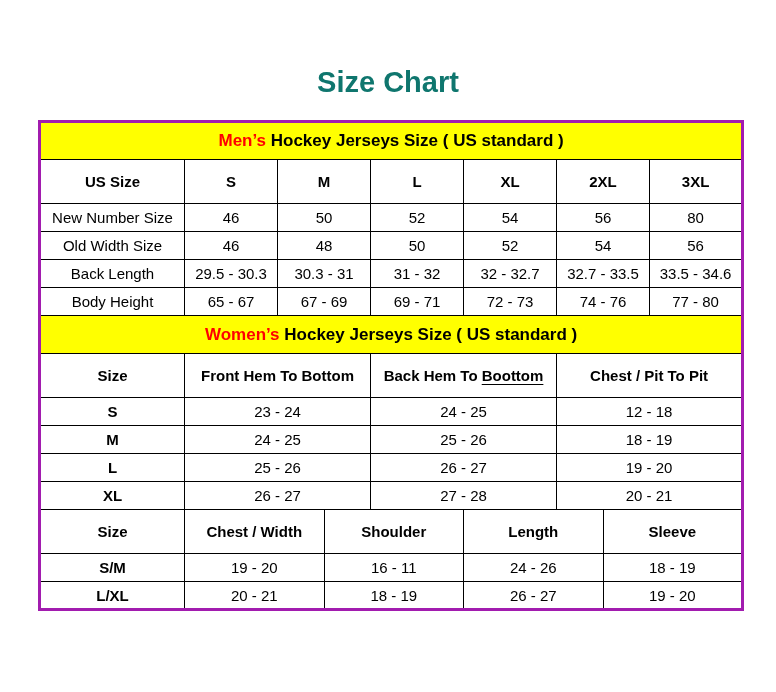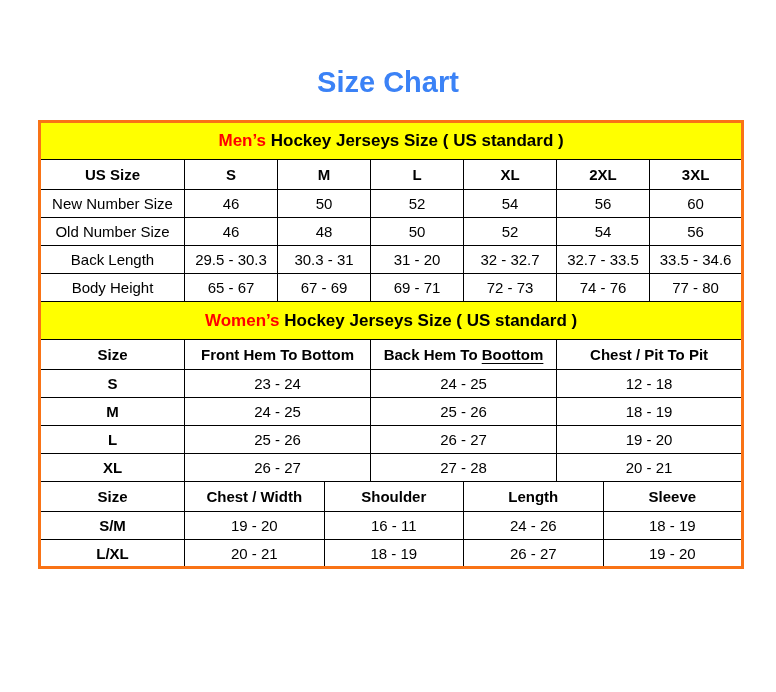--- a/index.html
+++ b/index.html
@@ -13,49 +13,49 @@
     overflow: hidden;
   }
   .title {
     position: absolute;
     top: 66px;
     left: 0;
     width: 100%;
     text-align: center;
     font-size: 29px;
     font-weight: 700;
-    color: #3b82f6;
+    color: #0f766e;
     letter-spacing: 0px;
   }
   table.size-chart {
     position: absolute;
     left: 38px;
     top: 120px;
     width: 703px;
     border-collapse: collapse;
     table-layout: fixed;
-    border: 3px solid #f97316;
+    border: 3px solid #a21caf;
   }
   table.size-chart td {
     border: 1.5px solid #000000;
     text-align: center;
     vertical-align: middle;
     font-size: 15px;
     padding: 0 2px;
     overflow: hidden;
     white-space: nowrap;
   }
   tr.band { height: 38px; }
   tr.band td {
     background: #ffff00;
     font-size: 17px;
     font-weight: 700;
   }
   .band-highlight { color: #ff0000; }
-  tr.hdr { height: 30px; }
+  tr.hdr { height: 44px; }
   tr.hdr td { font-weight: 700; }
   tr.data { height: 28px; }
   td.rowlabel-bold { font-weight: 700; }
   .misspelled {
     text-decoration-line: underline;
     text-decoration-style: wavy;
     text-decoration-color: #d40000;
     text-decoration-thickness: 1px;
     text-underline-offset: 3px;
     text-decoration: underline;
@@ -98,36 +98,36 @@
         <td colspan="2">2XL</td>
         <td colspan="2">3XL</td>
       </tr>
       <tr class="data">
         <td>New Number Size</td>
         <td colspan="2">46</td>
         <td colspan="2">50</td>
         <td colspan="2">52</td>
         <td colspan="2">54</td>
         <td colspan="2">56</td>
-        <td colspan="2">60</td>
+        <td colspan="2">80</td>
       </tr>
       <tr class="data">
-        <td>Old Number Size</td>
+        <td>Old Width Size</td>
         <td colspan="2">46</td>
         <td colspan="2">48</td>
         <td colspan="2">50</td>
         <td colspan="2">52</td>
         <td colspan="2">54</td>
         <td colspan="2">56</td>
       </tr>
       <tr class="data">
         <td>Back Length</td>
         <td colspan="2">29.5 - 30.3</td>
         <td colspan="2">30.3 - 31</td>
-        <td colspan="2">31 - 20</td>
+        <td colspan="2">31 - 32</td>
         <td colspan="2">32 - 32.7</td>
         <td colspan="2">32.7 - 33.5</td>
         <td colspan="2">33.5 - 34.6</td>
       </tr>
       <tr class="data">
         <td>Body Height</td>
         <td colspan="2">65 - 67</td>
         <td colspan="2">67 - 69</td>
         <td colspan="2">69 - 71</td>
         <td colspan="2">72 - 73</td>

